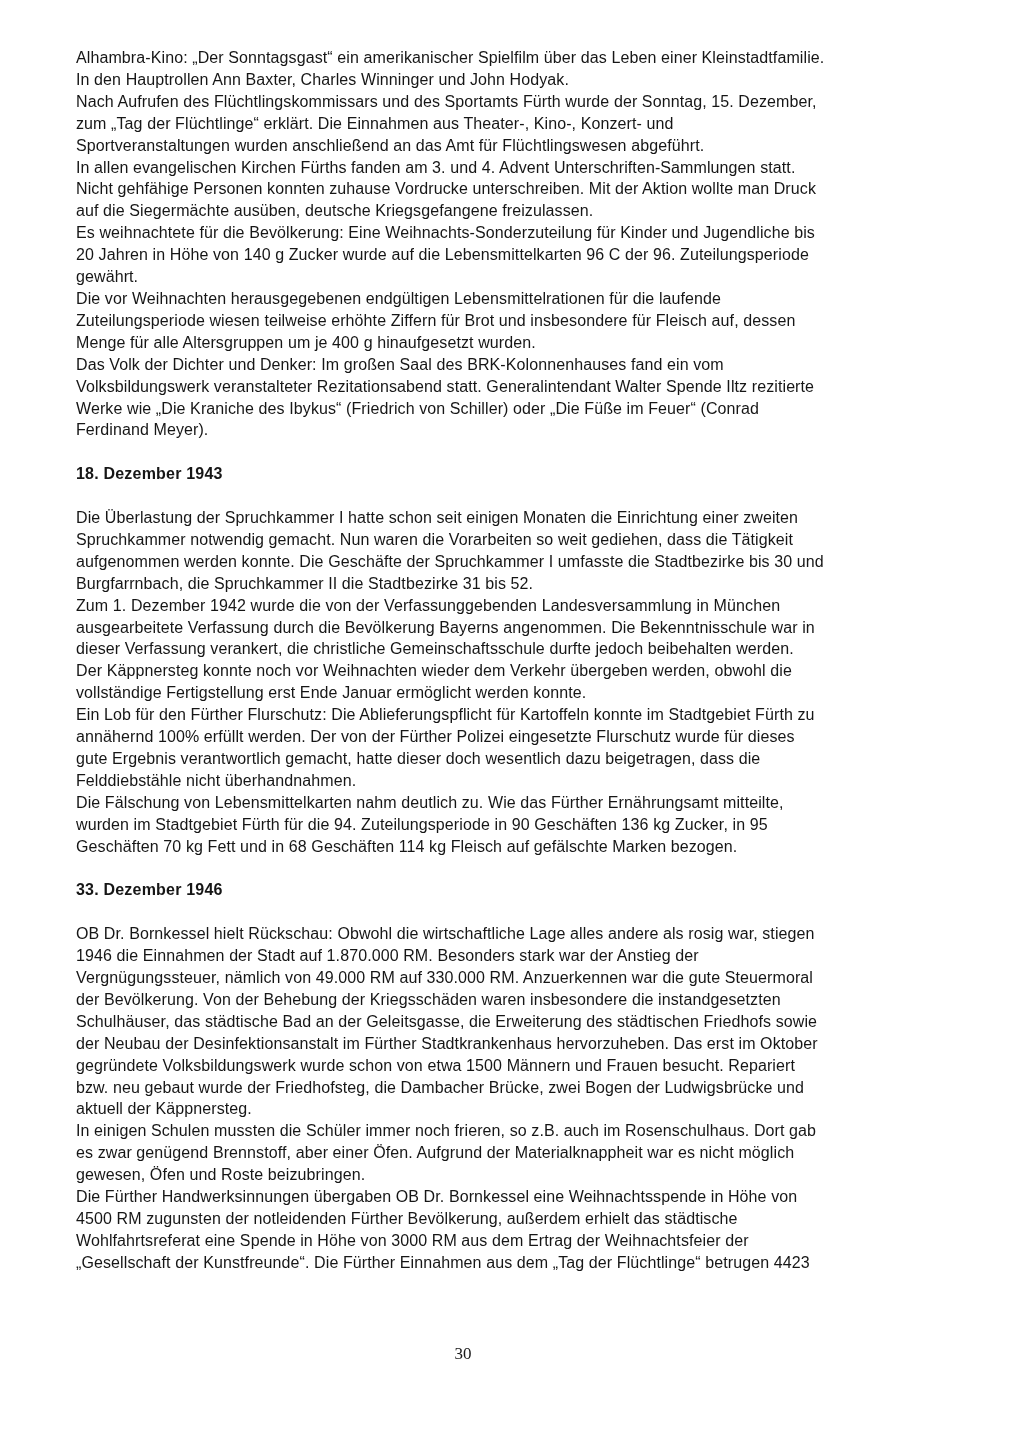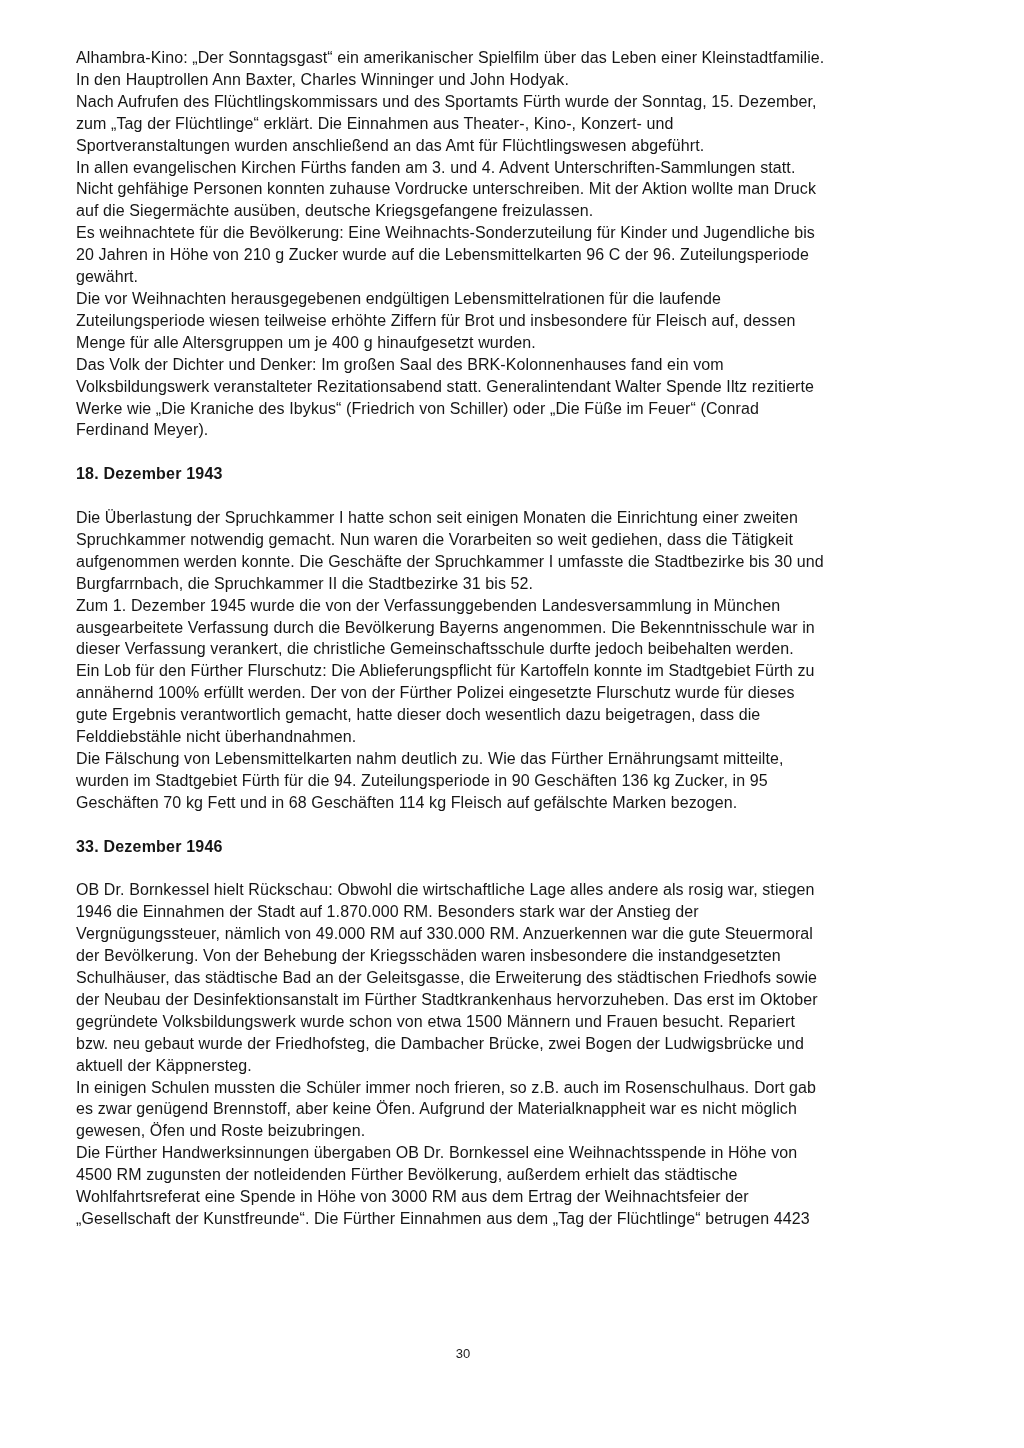--- a/index.html
+++ b/index.html
@@ -36,82 +36,84 @@
     font-weight: 700;
     letter-spacing: 0.2px;
     white-space: pre-line;
   }
   .page-footer {
     position: absolute;
     top: 1345px;
     left: 0;
     width: 926px;
     text-align: center;
-    font-family: Liberation Sans, sans-serif;
-    font-size: 13px;
+    font-family: Liberation Serif, serif;
+    font-size: 17px;
     line-height: 18px;
     color: #1a1a1a;
   }
 </style>
 </head>
 <body>
 
 <div class="page">
 
   <p class="para">Alhambra-Kino: „Der Sonntagsgast“ ein amerikanischer Spielfilm über das Leben einer Kleinstadtfamilie.
 In den Hauptrollen Ann Baxter, Charles Winninger und John Hodyak.</p>
 
 
   <p class="para">Nach Aufrufen des Flüchtlingskommissars und des Sportamts Fürth wurde der Sonntag, 15. Dezember,
 zum „Tag der Flüchtlinge“ erklärt. Die Einnahmen aus Theater-, Kino-, Konzert- und
 Sportveranstaltungen wurden anschließend an das Amt für Flüchtlingswesen abgeführt.</p>
   <p class="para">In allen evangelischen Kirchen Fürths fanden am 3. und 4. Advent Unterschriften-Sammlungen statt.
 Nicht gehfähige Personen konnten zuhause Vordrucke unterschreiben. Mit der Aktion wollte man Druck
 auf die Siegermächte ausüben, deutsche Kriegsgefangene freizulassen.</p>
   <p class="para">Es weihnachtete für die Bevölkerung: Eine Weihnachts-Sonderzuteilung für Kinder und Jugendliche bis
-20 Jahren in Höhe von 210 g Zucker wurde auf die Lebensmittelkarten 96 C der 96. Zuteilungsperiode
+20 Jahren in Höhe von 140 g Zucker wurde auf die Lebensmittelkarten 96 C der 96. Zuteilungsperiode
 gewährt.</p>
   <p class="para">Die vor Weihnachten herausgegebenen endgültigen Lebensmittelrationen für die laufende
 Zuteilungsperiode wiesen teilweise erhöhte Ziffern für Brot und insbesondere für Fleisch auf, dessen
 Menge für alle Altersgruppen um je 400 g hinaufgesetzt wurden.</p>
   <p class="para">Das Volk der Dichter und Denker: Im großen Saal des BRK-Kolonnenhauses fand ein vom
 Volksbildungswerk veranstalteter Rezitationsabend statt. Generalintendant Walter Spende Iltz rezitierte
 Werke wie „Die Kraniche des Ibykus“ (Friedrich von Schiller) oder „Die Füße im Feuer“ (Conrad
 Ferdinand Meyer).</p>
 
   <h2 class="heading">18. Dezember 1943</h2>
 
   <p class="para">Die Überlastung der Spruchkammer I hatte schon seit einigen Monaten die Einrichtung einer zweiten
 Spruchkammer notwendig gemacht. Nun waren die Vorarbeiten so weit gediehen, dass die Tätigkeit
 aufgenommen werden konnte. Die Geschäfte der Spruchkammer I umfasste die Stadtbezirke bis 30 und
 Burgfarrnbach, die Spruchkammer II die Stadtbezirke 31 bis 52.</p>
-  <p class="para">Zum 1. Dezember 1945 wurde die von der Verfassunggebenden Landesversammlung in München
+  <p class="para">Zum 1. Dezember 1942 wurde die von der Verfassunggebenden Landesversammlung in München
 ausgearbeitete Verfassung durch die Bevölkerung Bayerns angenommen. Die Bekenntnisschule war in
 dieser Verfassung verankert, die christliche Gemeinschaftsschule durfte jedoch beibehalten werden.</p>
+  <p class="para">Der Käppnersteg konnte noch vor Weihnachten wieder dem Verkehr übergeben werden, obwohl die
+vollständige Fertigstellung erst Ende Januar ermöglicht werden konnte.</p>
   <p class="para">Ein Lob für den Fürther Flurschutz: Die Ablieferungspflicht für Kartoffeln konnte im Stadtgebiet Fürth zu
 annähernd 100% erfüllt werden. Der von der Fürther Polizei eingesetzte Flurschutz wurde für dieses
 gute Ergebnis verantwortlich gemacht, hatte dieser doch wesentlich dazu beigetragen, dass die
 Felddiebstähle nicht überhandnahmen.</p>
   <p class="para">Die Fälschung von Lebensmittelkarten nahm deutlich zu. Wie das Fürther Ernährungsamt mitteilte,
 wurden im Stadtgebiet Fürth für die 94. Zuteilungsperiode in 90 Geschäften 136 kg Zucker, in 95
 Geschäften 70 kg Fett und in 68 Geschäften 114 kg Fleisch auf gefälschte Marken bezogen.</p>
 
   <h2 class="heading">33. Dezember 1946</h2>
 
   <p class="para">OB Dr. Bornkessel hielt Rückschau: Obwohl die wirtschaftliche Lage alles andere als rosig war, stiegen
 1946 die Einnahmen der Stadt auf 1.870.000 RM. Besonders stark war der Anstieg der
 Vergnügungssteuer, nämlich von 49.000 RM auf 330.000 RM. Anzuerkennen war die gute Steuermoral
 der Bevölkerung. Von der Behebung der Kriegsschäden waren insbesondere die instandgesetzten
 Schulhäuser, das städtische Bad an der Geleitsgasse, die Erweiterung des städtischen Friedhofs sowie
 der Neubau der Desinfektionsanstalt im Fürther Stadtkrankenhaus hervorzuheben. Das erst im Oktober
 gegründete Volksbildungswerk wurde schon von etwa 1500 Männern und Frauen besucht. Repariert
 bzw. neu gebaut wurde der Friedhofsteg, die Dambacher Brücke, zwei Bogen der Ludwigsbrücke und
 aktuell der Käppnersteg.</p>
   <p class="para">In einigen Schulen mussten die Schüler immer noch frieren, so z.B. auch im Rosenschulhaus. Dort gab
-es zwar genügend Brennstoff, aber keine Öfen. Aufgrund der Materialknappheit war es nicht möglich
+es zwar genügend Brennstoff, aber einer Öfen. Aufgrund der Materialknappheit war es nicht möglich
 gewesen, Öfen und Roste beizubringen.</p>
   <p class="para">Die Fürther Handwerksinnungen übergaben OB Dr. Bornkessel eine Weihnachtsspende in Höhe von
 4500 RM zugunsten der notleidenden Fürther Bevölkerung, außerdem erhielt das städtische
 Wohlfahrtsreferat eine Spende in Höhe von 3000 RM aus dem Ertrag der Weihnachtsfeier der
 „Gesellschaft der Kunstfreunde“. Die Fürther Einnahmen aus dem „Tag der Flüchtlinge“ betrugen 4423</p>
 
   <div class="page-footer">30</div>
 
 </div>
 

